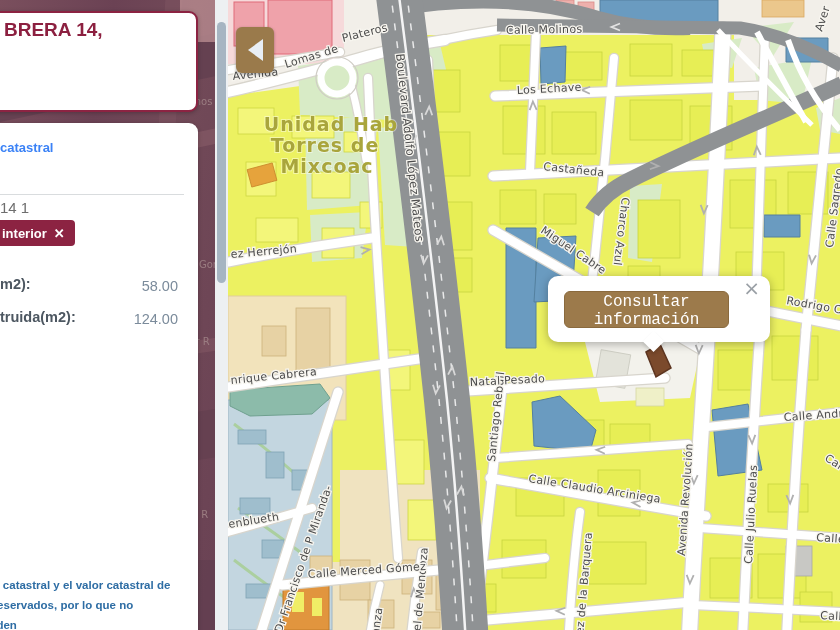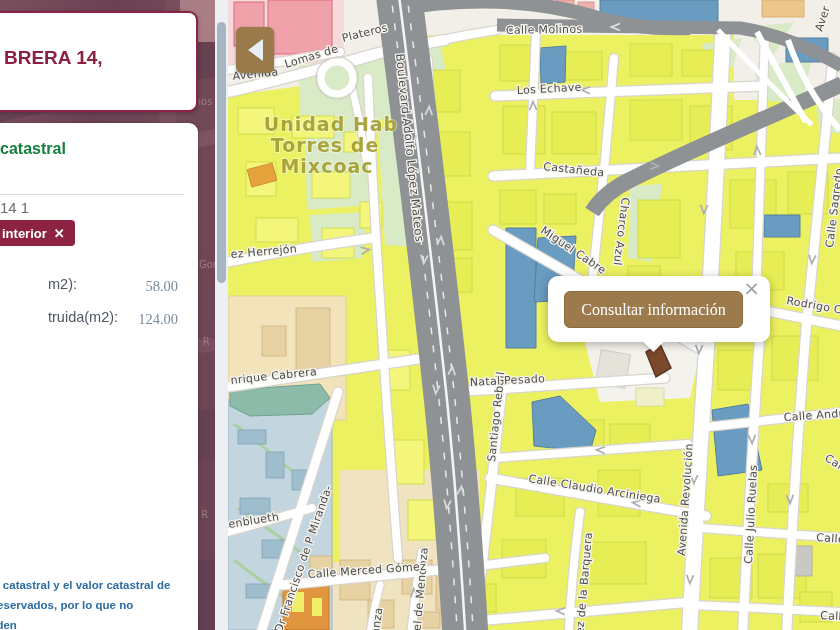--- a/index.html
+++ b/index.html
@@ -9,32 +9,32 @@
   #left-overlay{position:absolute;left:0;top:0;width:216px;height:630px;z-index:1;
     background:linear-gradient(100deg,#7a4f5d 0%,#6b4254 35%,#724a58 60%,#6a4254 100%);overflow:hidden;}
   .op{position:absolute;}
   .ovl-label{position:absolute;font-size:10px;color:#9b7d82;font-family:"DejaVu Sans",sans-serif;}
   
   #scroll-track{position:absolute;left:215px;top:0;width:13px;height:630px;background:#edf0f2;z-index:4;}
   #scroll-thumb{position:absolute;left:2px;top:22px;width:9px;height:261px;background:#a6b5c2;border-radius:5px;}
   
   .card{position:absolute;background:#fff;border-radius:9px;z-index:3;box-shadow:0 1px 4px rgba(0,0,0,.25);}
   #card-header{left:-26px;top:11px;width:224px;height:101px;border:2px solid #8c2342;box-sizing:border-box;}
-  #card-header .ttl{margin:32px 0 0 28px;color:#8c2040;font-size:19px;font-weight:bold;line-height:25px;}
+  #card-header .ttl{margin:4px 0 0 28px;color:#8c2040;font-size:19px;font-weight:bold;line-height:25px;}
   #card-detail{left:-26px;top:123px;width:224px;height:530px;}
   #card-detail .inner{position:relative;width:100%;height:100%;}
-  .sec-title{position:absolute;left:26px;top:17px;font-size:16px;font-weight:bold;color:#15803d;}
+  .sec-title{position:absolute;left:26px;top:17px;font-size:13px;font-weight:bold;color:#3b82f6;}
   .divider{position:absolute;left:26px;right:14px;top:71px;height:1px;background:#d9dcde;}
   .acct{position:absolute;left:26px;top:76px;font-size:15px;color:#6e6e6e;text-align:right;}
   .chip{position:absolute;left:14px;top:97px;height:26px;background:#8c2342;color:#fff;border-radius:4px;
         font-size:13px;font-weight:bold;display:flex;align-items:center;padding:0 10px 0 14px;}
   .chip .x{margin-left:7px;font-size:13px;cursor:pointer;}
   .row{position:absolute;left:26px;right:20px;display:flex;justify-content:space-between;}
-  .row .lbl{font-size:14.5px;font-weight:normal;color:#4d5761;white-space:nowrap;padding-left:48px;}
-  .row .val{font-size:14.5px;color:#7b8b9b;text-align:right;max-width:100px;line-height:20px;font-family:Liberation Serif, serif;}
+  .row .lbl{font-size:14.5px;font-weight:bold;color:#4d5761;white-space:nowrap;}
+  .row .val{font-size:14.5px;color:#7b8b9b;text-align:right;max-width:100px;line-height:20px;}
   .footnote{position:absolute;left:2px;top:452px;width:196px;font-size:11.5px;font-weight:bold;
             color:#2e6da4;line-height:20px;}
   
   #map{position:absolute;left:228px;top:0;width:612px;height:630px;z-index:0;}
   svg{display:block;}
   .slabel{font-family:"DejaVu Sans",sans-serif;paint-order:stroke;stroke:#f7f5ef;stroke-width:2.6px;
           letter-spacing:.3px;}
   .area-label{font-family:"DejaVu Sans",sans-serif;font-weight:bold;font-size:19px;fill:#a9a53c;
           paint-order:stroke;stroke:rgba(255,255,255,.45);stroke-width:2px;letter-spacing:1px;text-anchor:middle;}
   
@@ -43,23 +43,23 @@
     box-shadow:0 1px 3px rgba(0,0,0,.35);}
   #back-btn .arr{width:0;height:0;border-top:11px solid transparent;border-bottom:11px solid transparent;
     border-right:15px solid #e8eef5;}
   
   #popup{position:absolute;left:548px;top:276px;width:222px;height:66px;background:#fff;border-radius:10px;
     z-index:6;box-shadow:0 2px 10px rgba(0,0,0,.3);}
   #popup .ptr{position:absolute;left:98px;bottom:-7px;width:15px;height:15px;background:#fff;
     transform:rotate(45deg);box-shadow:2px 2px 4px rgba(0,0,0,.12);}
   #popup-close{position:absolute;right:10px;top:2px;color:#9aa0a6;font-size:20px;line-height:20px;
     cursor:pointer;font-family:"DejaVu Sans",sans-serif;}
-  #consult-btn{position:absolute;left:16px;top:15px;width:179px;height:37px;background:#9c7a4b;
+  #consult-btn{position:absolute;left:16px;top:15px;width:165px;height:37px;background:#9c7a4b;
     border:1px solid #8a6a3e;border-radius:6px;color:#fff;font-size:16px;cursor:pointer;
-    font-family:Liberation Serif, serif;}
+    font-family:Liberation Mono, monospace;}
 </style>
 </head>
 <body>
 
 <div id="app">
 
   <div id="map">
     <svg id="mapsvg" width="612" height="630" viewBox="228 0 612 630" xmlns="http://www.w3.org/2000/svg">
       <rect x="228" y="0" width="612" height="630" fill="#f2efe9"></rect>
       <g id="zones">

